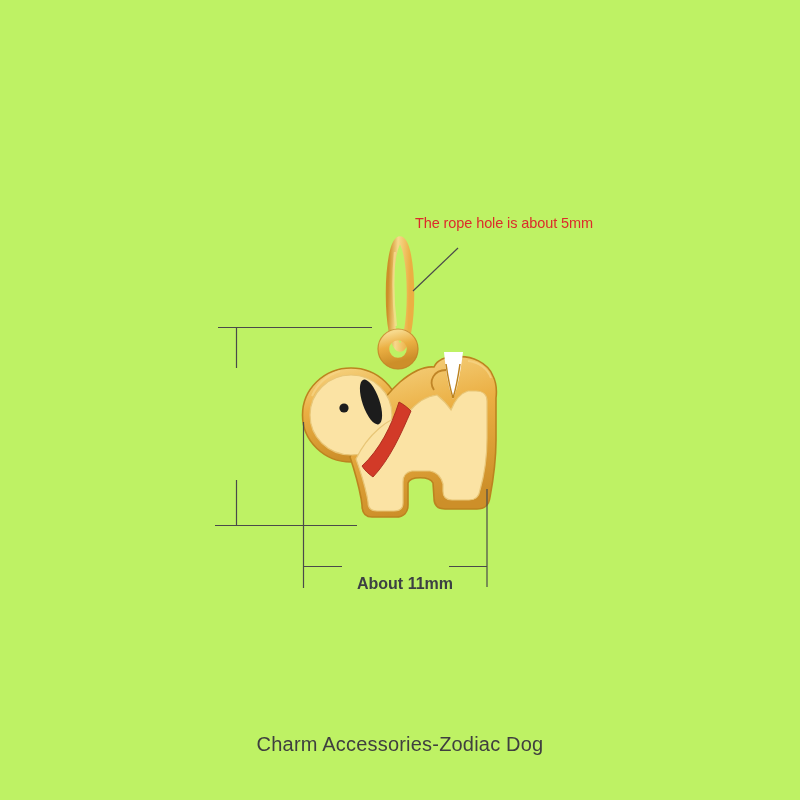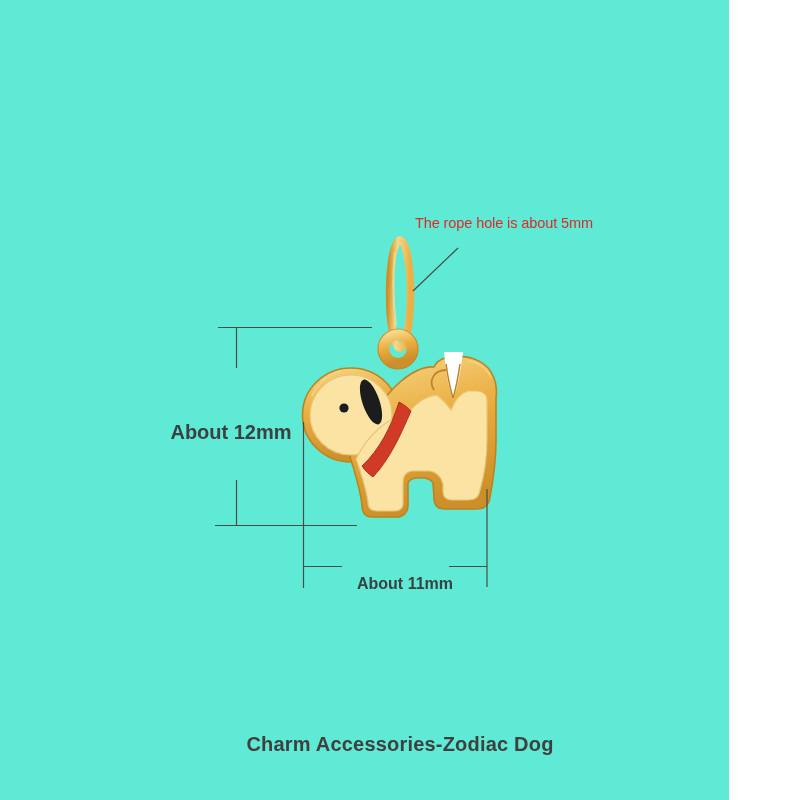--- a/index.html
+++ b/index.html
@@ -1,21 +1,21 @@
 <!DOCTYPE html>
 <html><head>
 <meta charset="utf-8">
 <style>
   html, body { margin: 0; padding: 0; background: #ffffff; }
   body { font-family: "Liberation Sans", sans-serif; }
   .stage {
     position: relative;
-    width: 729px;
+    width: 800px;
     height: 800px;
-    background: #5eead4;
+    background: #bef264;
     overflow: hidden;
   }
   .art {
     position: absolute;
     left: 0; top: 0;
     width: 800px; height: 800px;
     display: block;
   }
   .label {
     position: absolute;
@@ -45,21 +45,21 @@
     text-align: center;
     font-size: 16px;
     font-weight: 600;
     color: #3C4043;
   }
   .label-caption {
     left: 0; top: 733px;
     width: 800px;
     text-align: center;
     font-size: 20px;
-    font-weight: 700;
+    font-weight: 400;
     letter-spacing: 0.2px;
     color: #3F3F3F;
   }
 </style>
 </head>
 <body>
 
 <div class="stage">
 
   <svg class="art" viewBox="0 0 800 800" aria-hidden="true">
@@ -154,19 +154,18 @@
       <line x1="303.5" y1="422" x2="303.5" y2="588"></line>
       <line x1="303.5" y1="566.5" x2="342" y2="566.5"></line>
       <line x1="449" y1="566.5" x2="487" y2="566.5"></line>
       <line x1="487" y1="489" x2="487" y2="587"></line>
       <line x1="413" y1="291" x2="458" y2="248"></line>
     </g>
   </svg>
 
   <div class="label label-rope">The rope hole is about 5mm</div>
 
-  <div class="label label-height">About 12mm</div>
 
   <div class="label label-width">About 11mm</div>
 
   <div class="label label-caption">Charm Accessories-Zodiac Dog</div>
 
 </div>
 
 </body></html>

